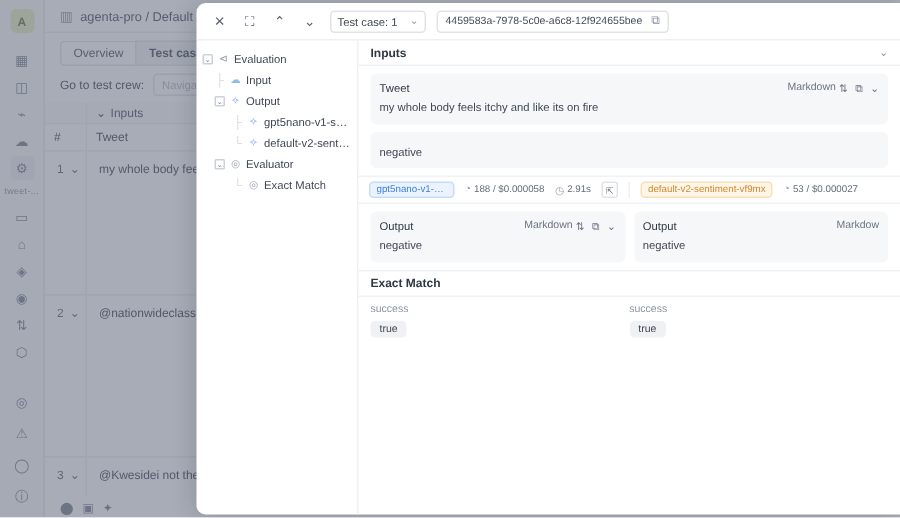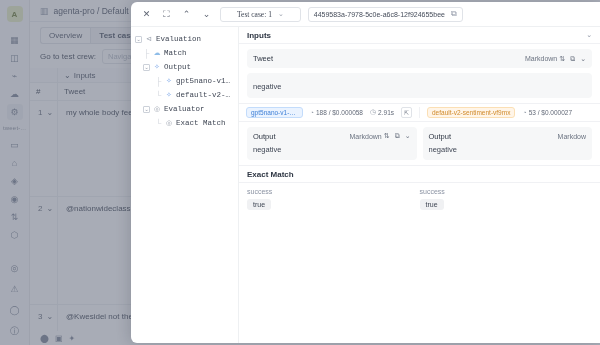--- a/index.html
+++ b/index.html
@@ -118,21 +118,21 @@
     padding: 0 9px;
     border-bottom: 1px solid #eef0f2;
   }
   .hbtn {
     width: 13px; height: 13px; display: flex; align-items: center; justify-content: center;
     color: #5d6472; font-size: 9px; border-radius: 3px;
   }
   .sel-box {
     height: 15px; min-width: 64px; border: 1px solid #e0e3e8; border-radius: 3px;
     display: flex; align-items: center; justify-content: space-between; gap: 6px;
-    padding: 0 16px; font-size: 7.5px; color: #3f4654; background: #fff; font-family: Liberation Serif, serif;
+    padding: 0 4px; font-size: 7.5px; color: #3f4654; background: #fff;
   }
   .sel-box .cv { color: #9aa1ad; font-size: 7px; }
   .uuid-box {
     height: 15px; border: 1px solid #e0e3e8; border-radius: 3px;
     display: flex; align-items: center; gap: 6px;
     padding: 0 5px; font-size: 7px; color: #454c5a; background: #fff;
   }
   .uuid-box .cp { color: #8b93a3; font-size: 8px; }
 
   .m-body { flex: 1; display: flex; min-height: 0; }
@@ -148,21 +148,21 @@
   .tcaret {
     width: 7px; height: 7px; border: 1px solid #ccd1d9; border-radius: 1px;
     color: #7b8394; font-size: 5px; display: flex; align-items: center; justify-content: center;
     flex: 0 0 7px;
   }
   .tline { width: 7px; flex: 0 0 7px; color: #d3d7de; font-size: 8px; text-align: center; }
   .tic { font-size: 7px; width: 8px; text-align: center; flex: 0 0 8px; }
   .tic.blue { color: #7fa9e8; }
   .tic.sky { color: #8fbde8; }
   .tic.gray { color: #9aa1ad; }
-  .tlbl { overflow: hidden; text-overflow: ellipsis; font-family: Liberation Mono, monospace; }
+  .tlbl { overflow: hidden; text-overflow: ellipsis; }
 
   
   .detail { flex: 1; min-width: 0; overflow: hidden; display: flex; flex-direction: column; }
   .sec-head {
     height: 17px; flex: 0 0 17px;
     display: flex; align-items: center; justify-content: space-between;
     padding: 0 8px; font-size: 8px; color: #2f3744; font-weight: bold;
     border-bottom: 1px solid #f0f1f4;
   }
   .sec-head .chev { color: #8b93a3; font-size: 7px; font-weight: normal; }
@@ -313,21 +313,21 @@
 
       <div class="tree">
         <div class="tnode">
           <span class="tcaret">⌄</span>
           <span class="tic gray">⊲</span>
           <span class="tlbl">Evaluation</span>
         </div>
         <div class="tnode" style="padding-left:8px">
           <span class="tline">├</span>
           <span class="tic sky">☁</span>
-          <span class="tlbl">Match</span>
+          <span class="tlbl">Input</span>
         </div>
         <div class="tnode" style="padding-left:8px">
           <span class="tcaret">⌄</span>
           <span class="tic blue">✧</span>
           <span class="tlbl">Output</span>
         </div>
         <div class="tnode" style="padding-left:20px">
           <span class="tline">├</span>
           <span class="tic blue">✧</span>
           <span class="tlbl">gpt5nano-v1-sentiment-13r5</span>
@@ -362,20 +362,21 @@
               <span class="card-lbl">Tweet</span>
               <span class="card-ctrls">
                 <span class="mk">
                     <span>Markdown</span>
                     <span>⇅</span>
                   </span>
                 <span>⧉</span>
                 <span>⌄</span>
               </span>
             </div>
+            <div class="card-val">my whole body feels itchy and like its on fire</div>
           </div>
         </div>
 
         <div class="sec-pad" style="padding-top:0">
           <div class="card">
             <div class="card-val">negative</div>
           </div>
         </div>
 
         <div class="badge-row">

